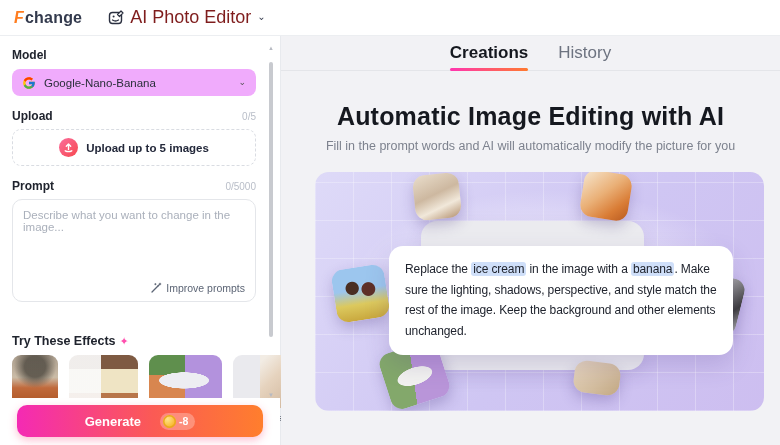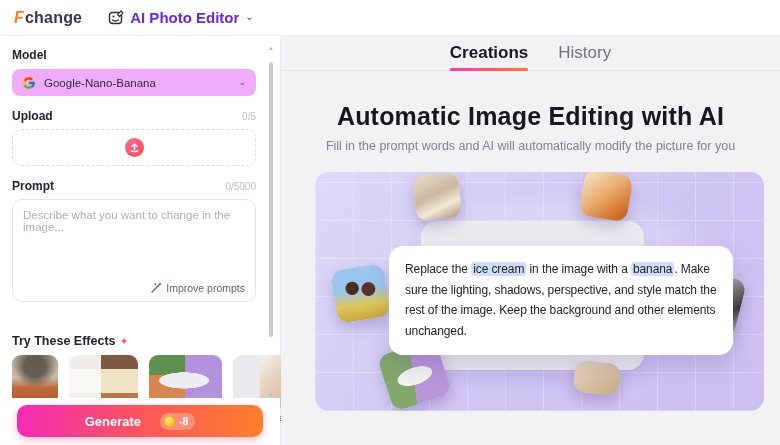--- a/index.html
+++ b/index.html
@@ -5,21 +5,21 @@
   * { margin:0; padding:0; box-sizing:border-box; }
   html,body { width:780px; height:445px; overflow:hidden; background:#fff;
     font-family:"Liberation Sans","DejaVu Sans",sans-serif; }
 
   
   .header { position:absolute; left:0; top:0; width:780px; height:36px;
     background:#fff; border-bottom:1px solid #eceef1; display:flex; align-items:center; padding:0 14px; z-index:30; }
   .logo { font-size:16px; font-weight:700; color:#333a4d; letter-spacing:.2px; }
   .logo .logo-f { color:#ff7d1f; font-style:italic; margin-right:1px; }
   .app-switcher { display:flex; align-items:center; gap:6px; margin-left:26px; cursor:pointer; }
-  .app-switcher .title { font-size:15px; font-weight:700; color:#6d28d9; }
+  .app-switcher .title { font-size:18px; font-weight:400; color:#7f1d1d; }
   .chev { font-size:10px; color:#3c4354; transform:translateY(-1px); }
 
   
   .sidebar { position:absolute; left:0; top:36px; width:281px; height:409px;
     background:#fff; border-right:1px solid #e8eaee; }
   .side-content { position:absolute; left:12px; top:0; right:24px; }
   .sec-label-row { display:flex; align-items:baseline; justify-content:space-between; }
   .sec-label { font-size:12px; font-weight:700; color:#20242e; }
   .sec-counter { font-size:10px; color:#b9bec8; }
 
@@ -187,20 +187,21 @@
         <span class="sec-label">Upload</span>
         <span class="sec-counter">0/5</span>
       </div>
       <div class="upload-box">
         <span class="upload-circle">
           <svg class="ico-svg" width="11" height="11" viewBox="0 0 12 12">
             <path d="M6 8.2V2.6 M3.6 4.6L6 2.2l2.4 2.4" fill="none" stroke="#fff" stroke-width="1.5" stroke-linecap="round" stroke-linejoin="round"></path>
             <path d="M2.4 9.6c2.3 1.2 4.9 1.2 7.2 0" fill="none" stroke="#fff" stroke-width="1.5" stroke-linecap="round"></path>
           </svg>
         </span>
+        <span class="upload-label">Upload up to 5 images</span>
       </div>
     </div>
 
     <div class="prompt-row">
       <div class="sec-label-row">
         <span class="sec-label">Prompt</span>
         <span class="sec-counter">0/5000</span>
       </div>
       <div class="prompt-box">
         <textarea placeholder="Describe what you want to change in the image..." style=""></textarea>

